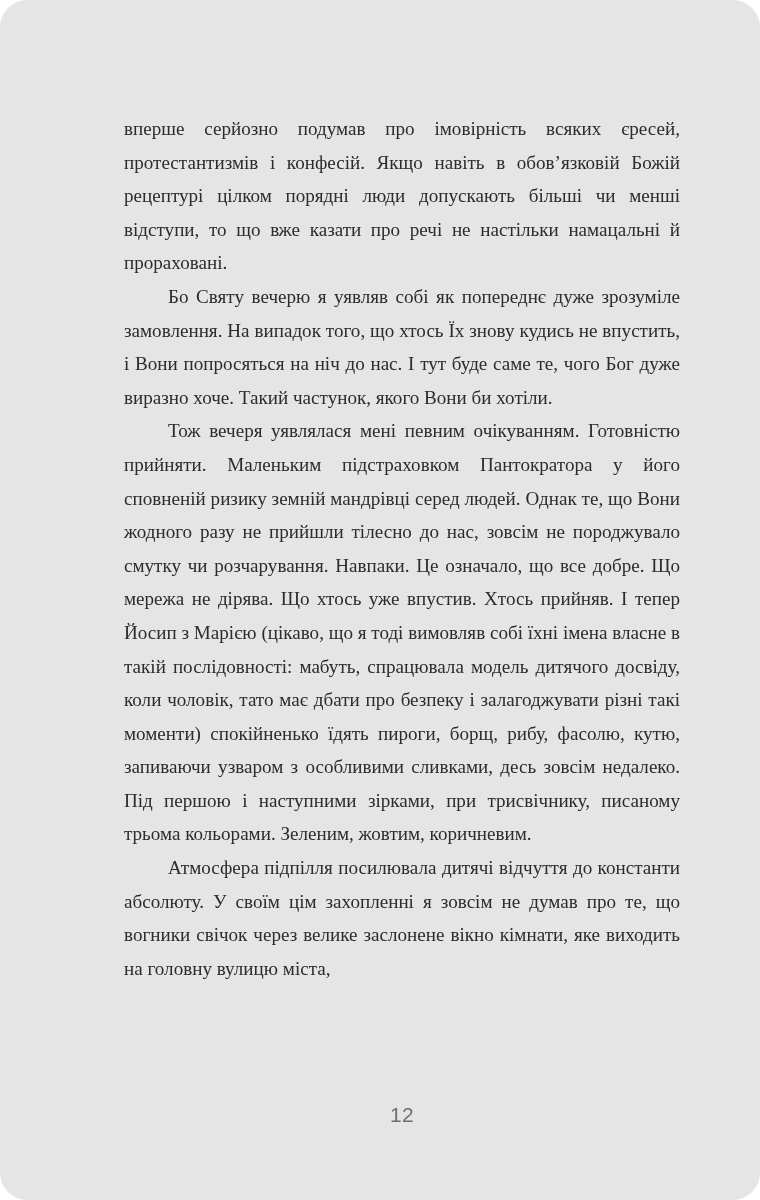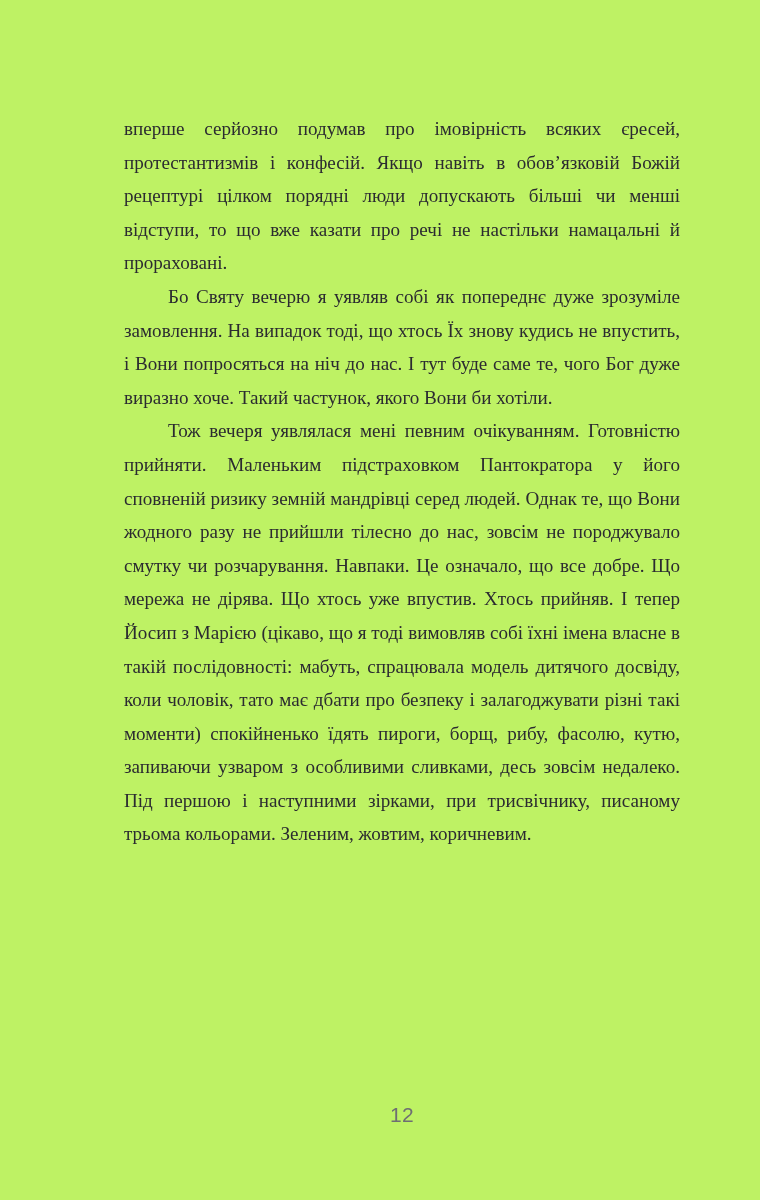--- a/index.html
+++ b/index.html
@@ -5,23 +5,24 @@
 <style>
   html, body {
     margin: 0;
     padding: 0;
     background: #ffffff;
   }
   .page {
     position: relative;
     width: 760px;
     height: 1200px;
-    background: #bef264;
+    background: #e5e5e5;
     overflow: hidden;
     box-sizing: border-box;
+    border-radius: 27px;
   }
   .text-block {
     position: absolute;
     left: 124px;
     top: 112px;
     width: 556px;
     font-family: "Liberation Serif", "DejaVu Serif", serif;
     font-size: 19.1px;
     line-height: 33.6px;
     color: #2b2b30;
@@ -50,19 +51,20 @@
     letter-spacing: 0.4px;
   }
 </style>
 </head>
 <body>
 
 <div class="page">
 
   <div class="text-block">
     <p class="no-indent">вперше серйозно подумав про імовірність всяких єресей, протестантизмів і конфесій. Якщо навіть в обов’язковій Божій  рецептурі цілком порядні люди допускають більші чи менші відступи, то що вже казати про речі не настільки намацальні й прораховані.</p>
-    <p>Бо Святу вечерю я уявляв собі як попереднє дуже зрозуміле замовлення. На випадок тоді, що хтось Їх знову кудись не впустить, і Вони попросяться на ніч до нас. І тут буде саме те, чого Бог дуже виразно хоче. Такий частунок, якого Вони би хотіли.</p>
+    <p>Бо Святу вечерю я уявляв собі як попереднє дуже зрозуміле замовлення. На випадок того, що хтось Їх знову кудись не впустить, і Вони попросяться на ніч до нас. І тут буде саме те, чого Бог дуже виразно хоче. Такий частунок, якого Вони би хотіли.</p>
     <p>Тож вечеря уявлялася мені певним очікуванням. Готовністю прийняти. Маленьким підстраховком Пантократора у його сповненій ризику земній мандрівці серед людей. Однак те, що Вони жодного разу не прийшли тілесно до нас, зовсім не породжувало смутку чи розчарування. Навпаки. Це означало, що все добре. Що мережа не дірява. Що хтось уже впустив. Хтось прийняв. І тепер Йосип з Марією (цікаво, що я тоді вимовляв собі їхні імена власне в такій послідовності: мабуть, спрацювала модель дитячого досвіду, коли чоловік, тато має дбати про безпеку і залагоджувати різні такі моменти) спокійненько їдять пироги, борщ, рибу, фасолю, кутю, запиваючи узваром з особливими сливками, десь зовсім недалеко. Під першою і наступними зірками, при трисвічнику, писаному трьома кольорами. Зеленим, жовтим, коричневим.</p>
+    <p>Атмосфера підпілля посилювала дитячі відчуття до константи абсолюту. У своїм цім захопленні я зовсім не думав про те, що вогники свічок через велике заслонене вікно кімнати, яке виходить на головну вулицю міста,</p>
   </div>
 
   <div class="folio">12</div>
 
 </div>
 
 </body></html>

